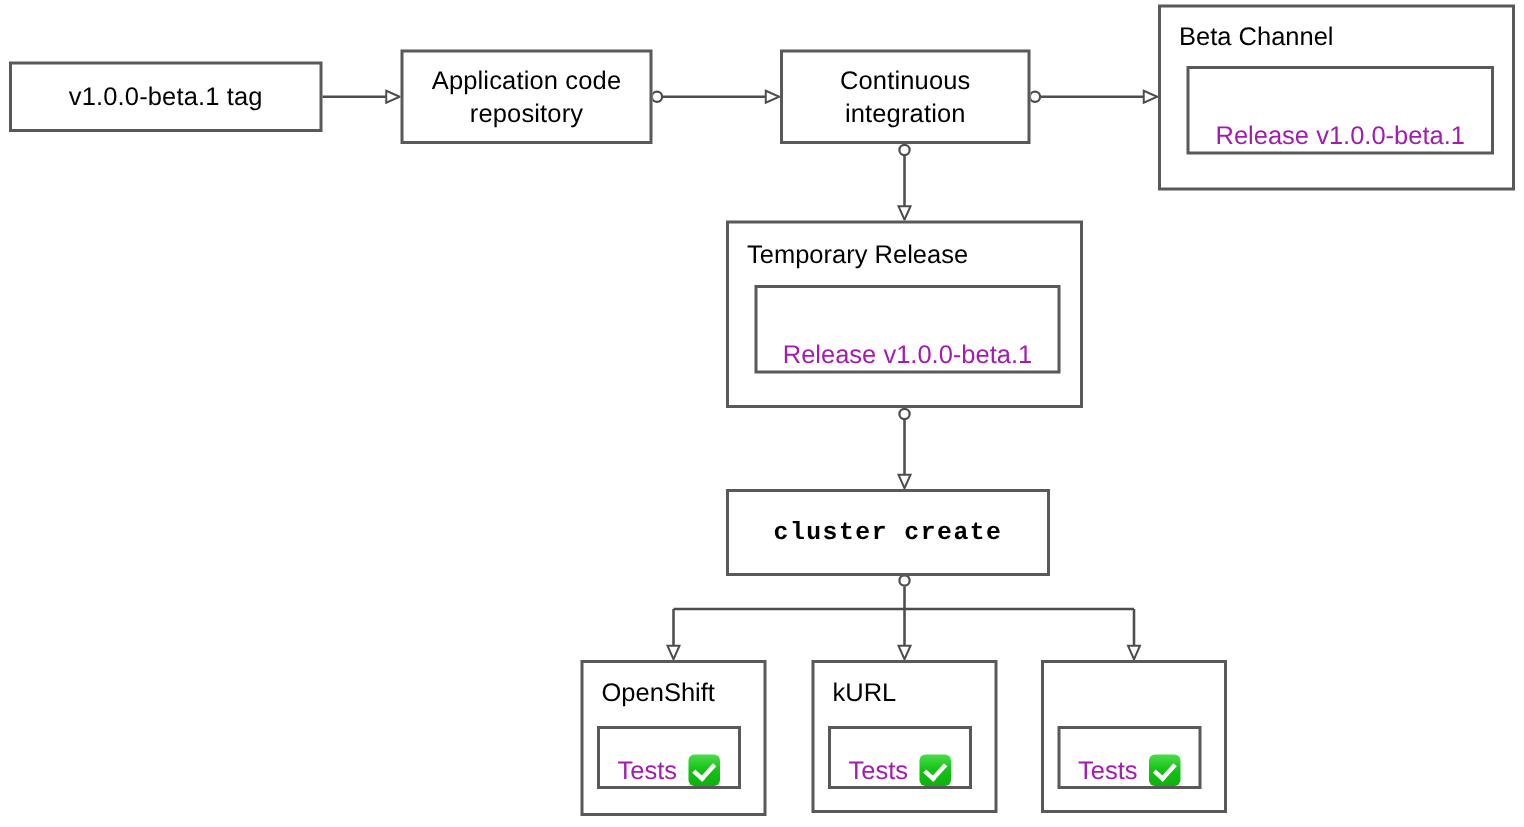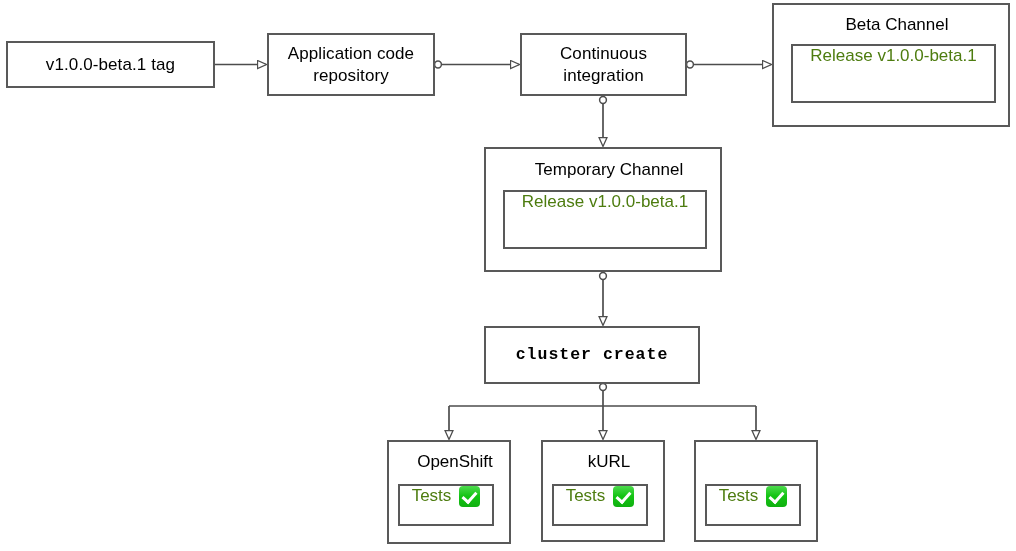--- a/index.html
+++ b/index.html
@@ -46,34 +46,33 @@
   .group {
     position: absolute;
     box-sizing: border-box;
     border: 2px solid #595959;
     background: #ffffff;
   }
   .group-title {
     position: absolute;
     left: 12px;
     right: 0;
-    text-align: center;
     color: #000000;
     font-size: 17px;
     line-height: 1.2;
   }
   .inner-box {
     position: absolute;
     box-sizing: border-box;
     border: 2px solid #595959;
     background: #ffffff;
     display: flex;
-    align-items: flex-start;
+    align-items: flex-end;
     justify-content: center;
-    color: #4d7c0f;
+    color: #a21caf;
     font-size: 17px;
     gap: 8px;
   }
   .check-icon {
     display: inline-block;
     width: 21px;
     height: 21px;
     border-radius: 4px;
     background: linear-gradient(#4ddb4d, #14c414 48%, #0fb00f);
     position: relative;
@@ -141,21 +140,21 @@
   </div>
 
   <div class="group" style="left:772px; top:3px; width:238px; height:124px;">
     <div class="group-title" style="top:10px;">Beta Channel</div>
     <div class="inner-box" style="left:17px; top:39px; width:205px; height:59px;">
       <span>Release v1.0.0-beta.1</span>
     </div>
   </div>
 
   <div class="group" style="left:484px; top:147px; width:238px; height:125px;">
-    <div class="group-title" style="top:11px;">Temporary Channel</div>
+    <div class="group-title" style="top:11px;">Temporary Release</div>
     <div class="inner-box" style="left:17px; top:41px; width:204px; height:59px;">
       <span>Release v1.0.0-beta.1</span>
     </div>
   </div>
 
   <div class="node mono" style="left:484px; top:326px; width:216px; height:58px;text-align:center;">
     <span>cluster create</span>
   </div>
 
   <div class="group" style="left:387px; top:440px; width:124px; height:104px;">

